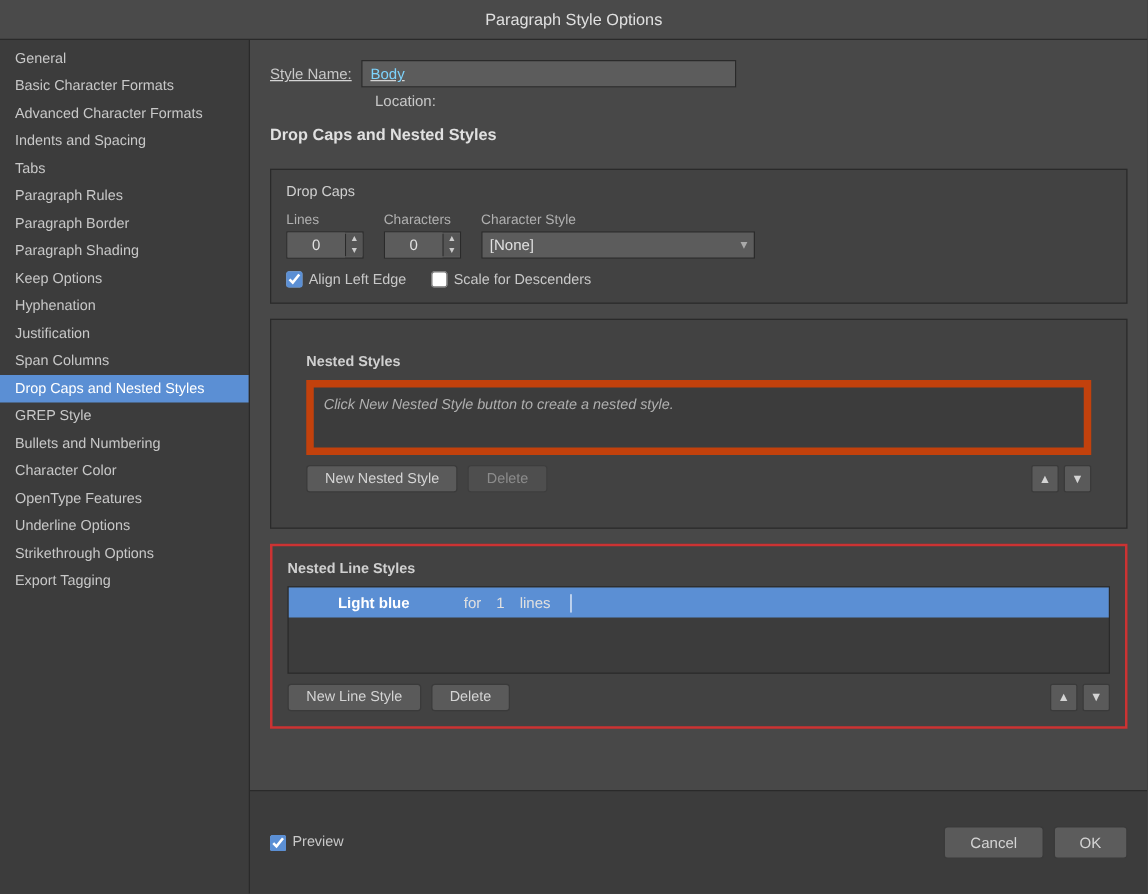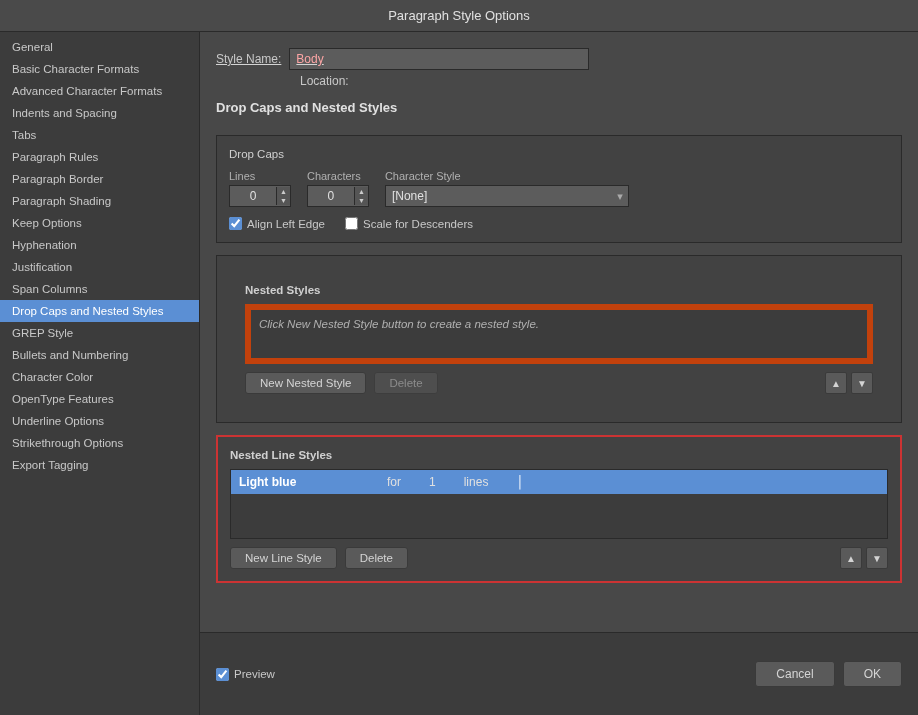--- a/index.html
+++ b/index.html
@@ -77,21 +77,21 @@
     }
 
     .style-name-row label {
       color: #c8c8c8;
       font-size: 12px;
     }
 
     .style-name-input {
       background: #5c5c5c;
       border: 1px solid #2a2a2a;
-      color: #fca5a5;
+      color: #7dd3fc;
       padding: 3px 6px;
       font-size: 12px;
       width: 300px;
       outline: none;
     }
 
     .location-row {
       display: flex;
       align-items: center;
       gap: 8px;
@@ -179,21 +179,21 @@
     }
 
     .char-style-select {
       background: #5c5c5c;
       border: 1px solid #2a2a2a;
       color: #e0e0e0;
       padding: 3px 24px 3px 6px;
       font-size: 12px;
       outline: none;
       appearance: none;
-      width: 244px;
+      width: 219px;
       position: relative;
     }
 
     .select-wrapper {
       position: relative;
       display: inline-block;
     }
 
     .select-wrapper::after {
       content: '▾';
@@ -314,24 +314,25 @@
       background: #3c3c3c;
       border: 1px solid #2a2a2a;
       min-height: 70px;
       margin-bottom: 8px;
     }
 
     .line-style-row {
       display: flex;
       align-items: center;
       padding: 5px 8px;
-      gap: 28px;
+      gap: 12px;
       background: #5b8fd4;
       color: #fff;
       font-size: 12px;
+      text-align: center;
     }
 
     .line-style-row .ls-name {
       font-weight: 600;
       min-width: 120px;
     }
 
     .line-style-row .ls-for {
       color: #e0e0e0;
     }

